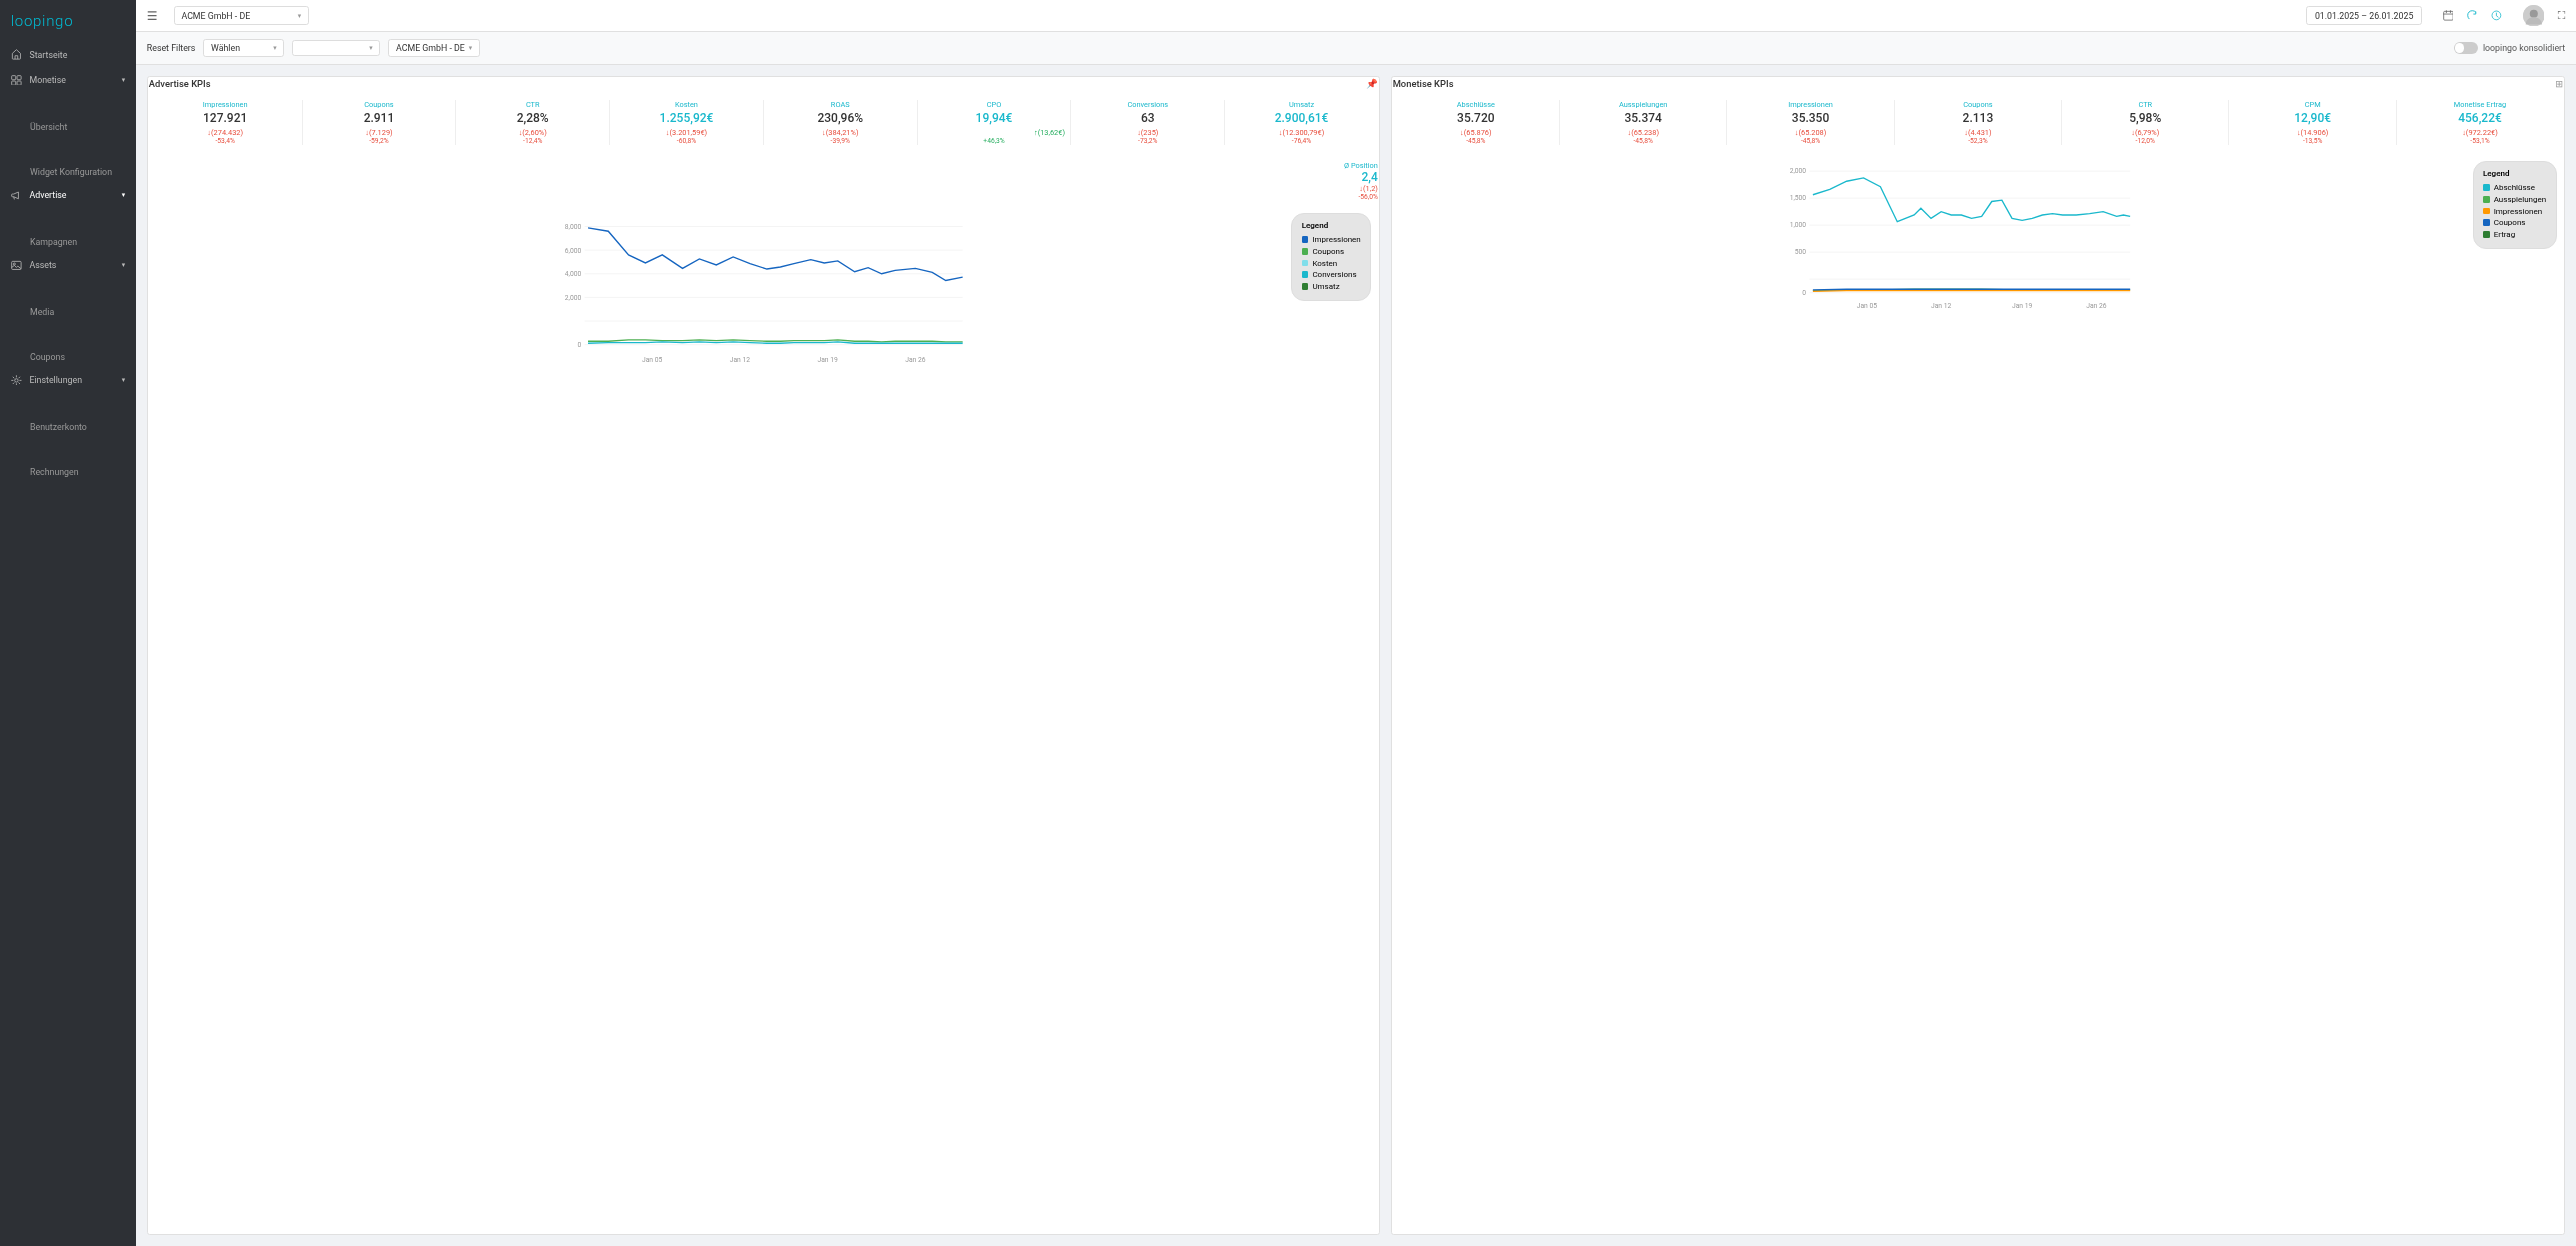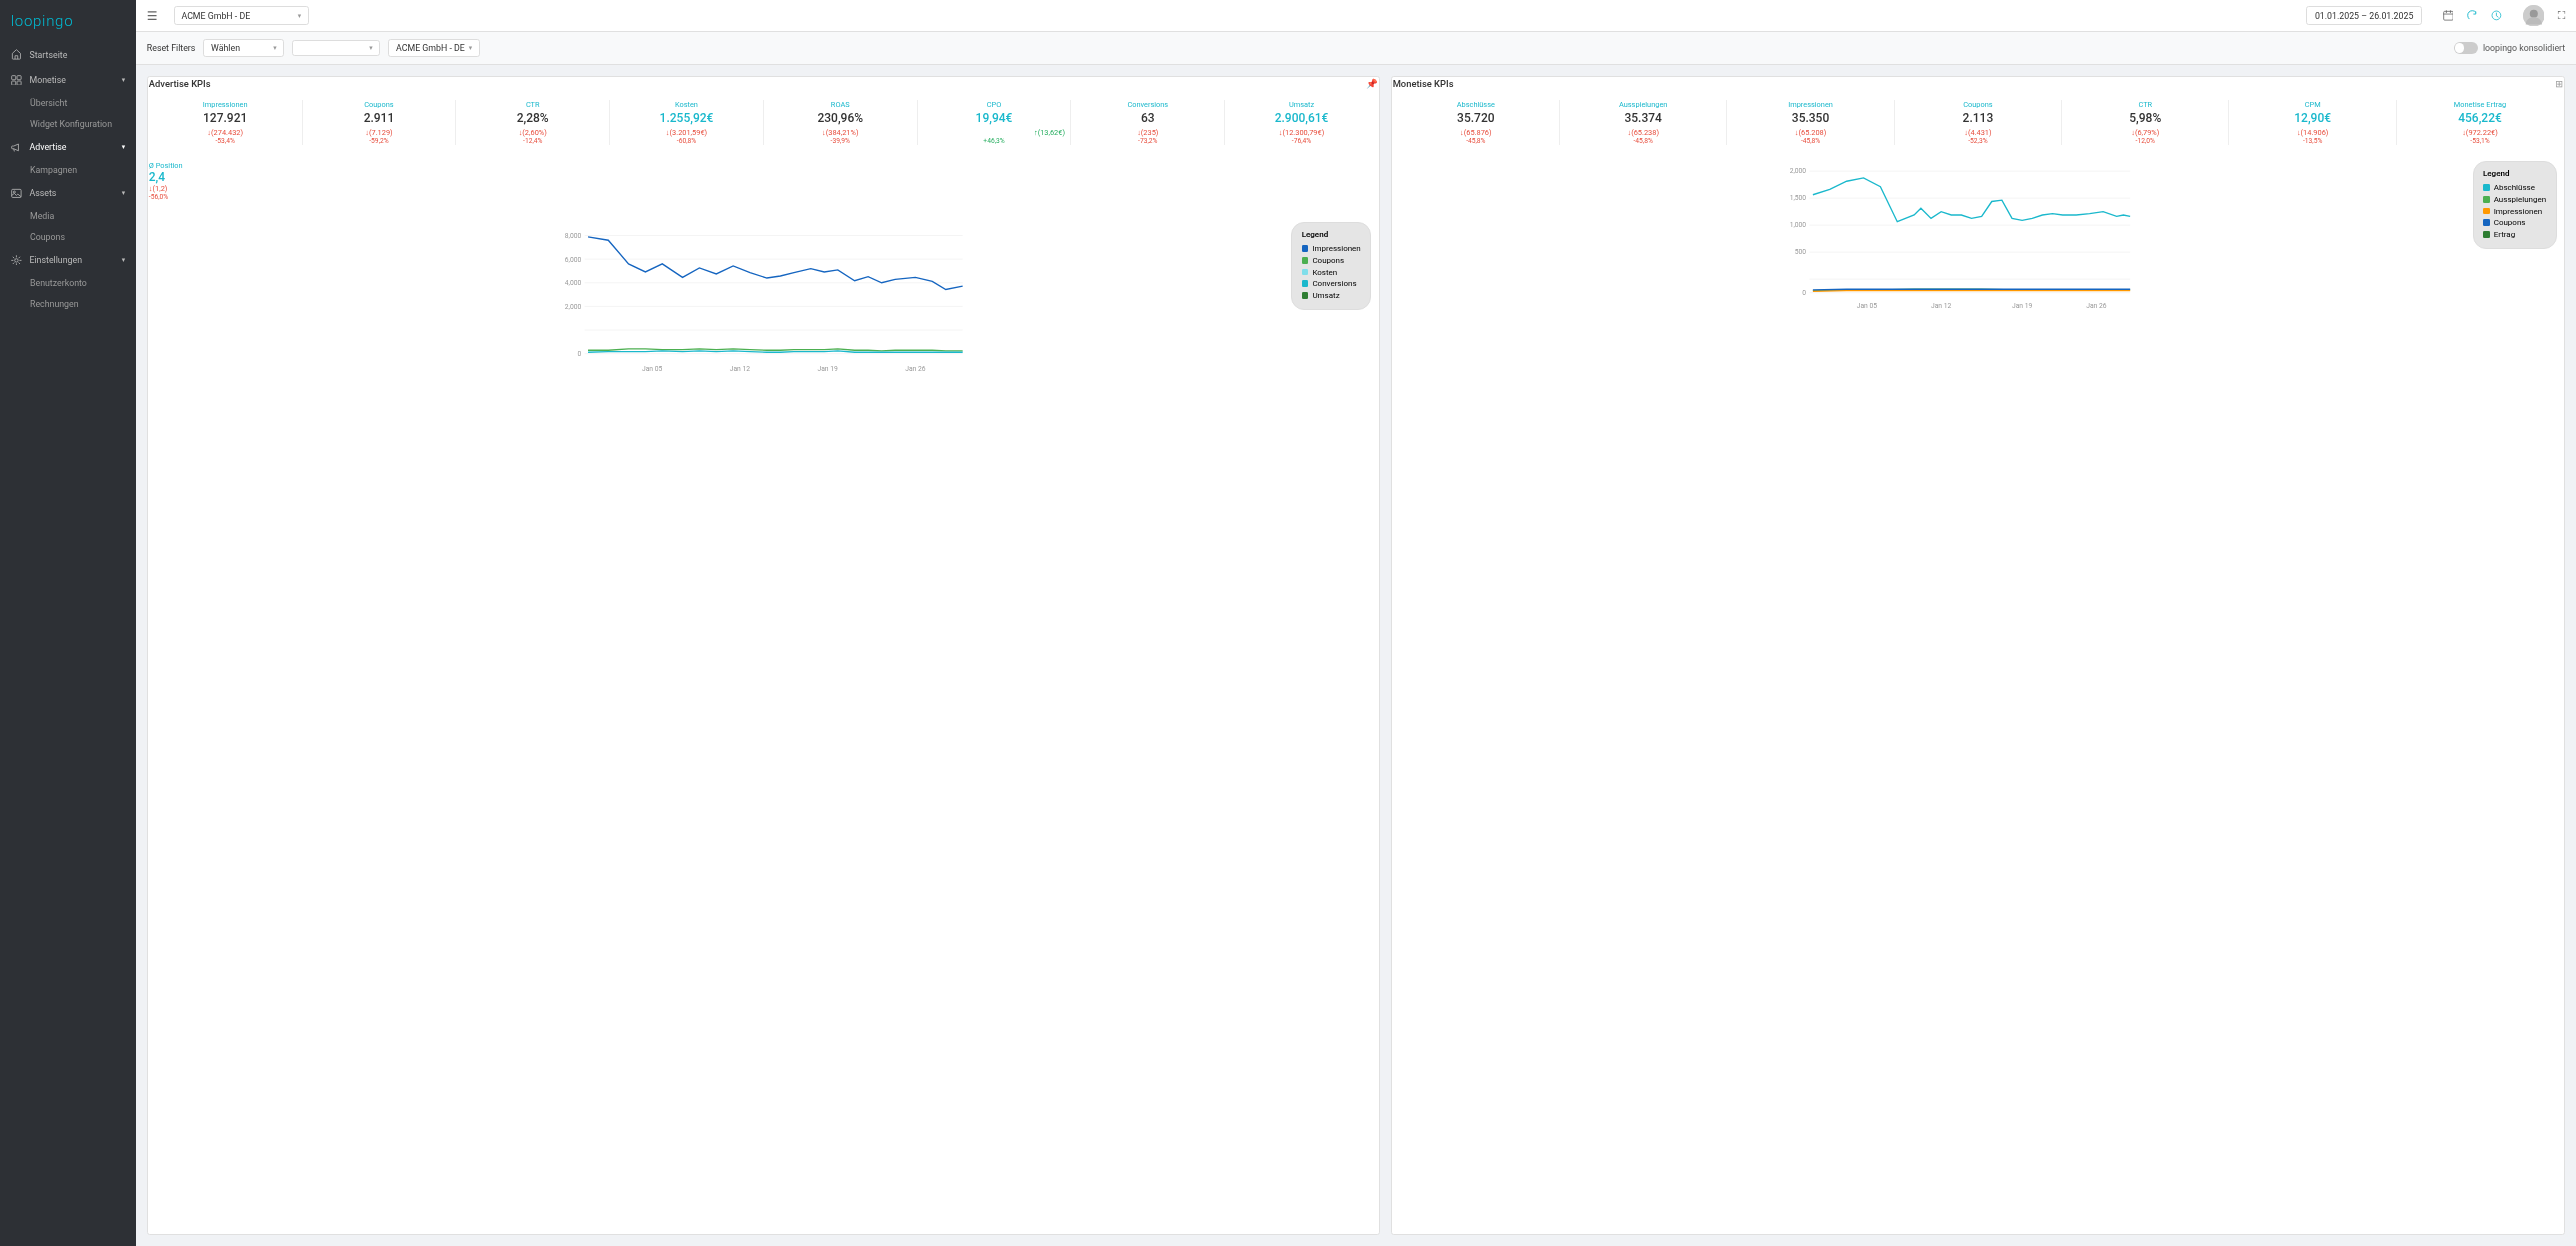--- a/index.html
+++ b/index.html
@@ -7,21 +7,21 @@
 
     
     .sidebar { width: 136px; background: #2d3035; color: #ccc; display: flex; flex-direction: column; height: 100vh; flex-shrink: 0; }
     .sidebar-logo { padding: 12px 10.8px; color: #fff; font-size: 15px; font-weight: 300; letter-spacing: 0.7px; }
     .sidebar-logo span { color: #00bcd4; }
     .sidebar-nav { flex: 1; }
     .nav-item { display: flex; align-items: center; padding: 6.7px 10.8px; cursor: pointer; font-size: 8.8px; color: #bbb; gap: 6.7px; }
     .nav-item.active { color: #fff; }
     .nav-item .nav-icon { width: 12px; height: 12px; display: flex; align-items: center; justify-content: center; flex-shrink: 0; }
     .nav-item .chevron { margin-left: auto; font-size: 6.7px; }
-    .nav-sub-item { display: flex; align-items: center; padding: 5.4px 10.8px 5.4px 30px; cursor: pointer; font-size: 8.8px; color: #999; }
+    .nav-sub-item { display: flex; align-items: center; padding: 5.4px 10.8px 5.4px 30px; cursor: pointer; font-size: 8.8px; color: #999; margin-top: 24px; }
 
     
     .main { flex: 1; display: flex; flex-direction: column; overflow: hidden; }
 
     
     .topbar { background: #fff; border-bottom: 0.7px solid #e0e0e0; padding: 0 10.8px; height: 32px; display: flex; align-items: center; gap: 10.8px; flex-shrink: 0; }
     .topbar-menu-icon { color: #666; font-size: 12px; cursor: pointer; margin-right: 5.4px; }
     .topbar-dropdown { display: flex; align-items: center; gap: 4px; border: 0.7px solid #ddd; border-radius: 2.7px; padding: 3.4px 6.7px; font-size: 8.8px; color: #333; cursor: pointer; min-width: 135px; }
     .topbar-dropdown .dd-arrow { margin-left: auto; font-size: 6.7px; color: #999; }
     .topbar-spacer { flex: 1; }
@@ -282,21 +282,21 @@
           <div class="kpi-metric-pct">-73,2%</div>
         </div>
         <div class="kpi-metric">
           <div class="kpi-metric-label">Umsatz</div>
           <div class="kpi-metric-value blue">2.900,61€</div>
           <div class="kpi-metric-change">↓(12.300,79€)</div>
           <div class="kpi-metric-pct">-76,4%</div>
         </div>
       </div>
 
-      <div style="text-align:left; margin-bottom: 21px;">
+      <div style="text-align:right; margin-bottom: 12px;">
         <div style="font-size:7.4px; color:#1ab8cc;">Ø Position</div>
         <div style="font-size:12px; color:#1ab8cc; font-weight:500;">2,4</div>
         <div style="font-size:7.4px; color:#e74c3c;">↓(1,2)</div>
         <div style="font-size:6.7px; color:#e74c3c;">-56,0%</div>
       </div>
 
       <div class="chart-area">
         <svg class="chart-svg" viewBox="0 0 630 240">
 
           <line x1="50" y1="20" x2="610" y2="20" class="grid-line"></line>

